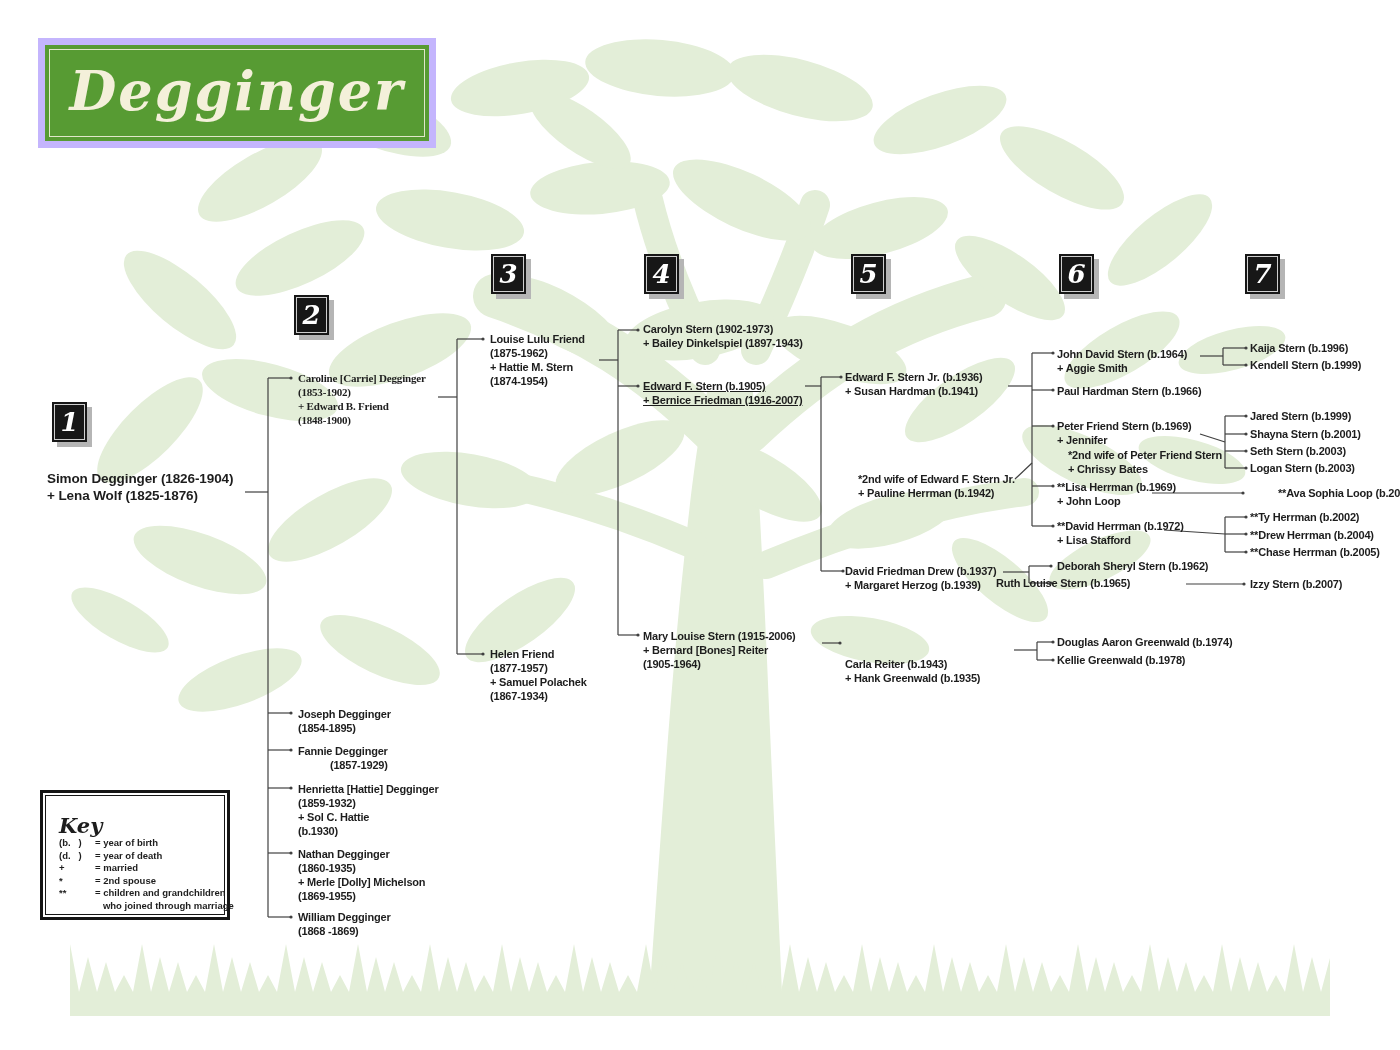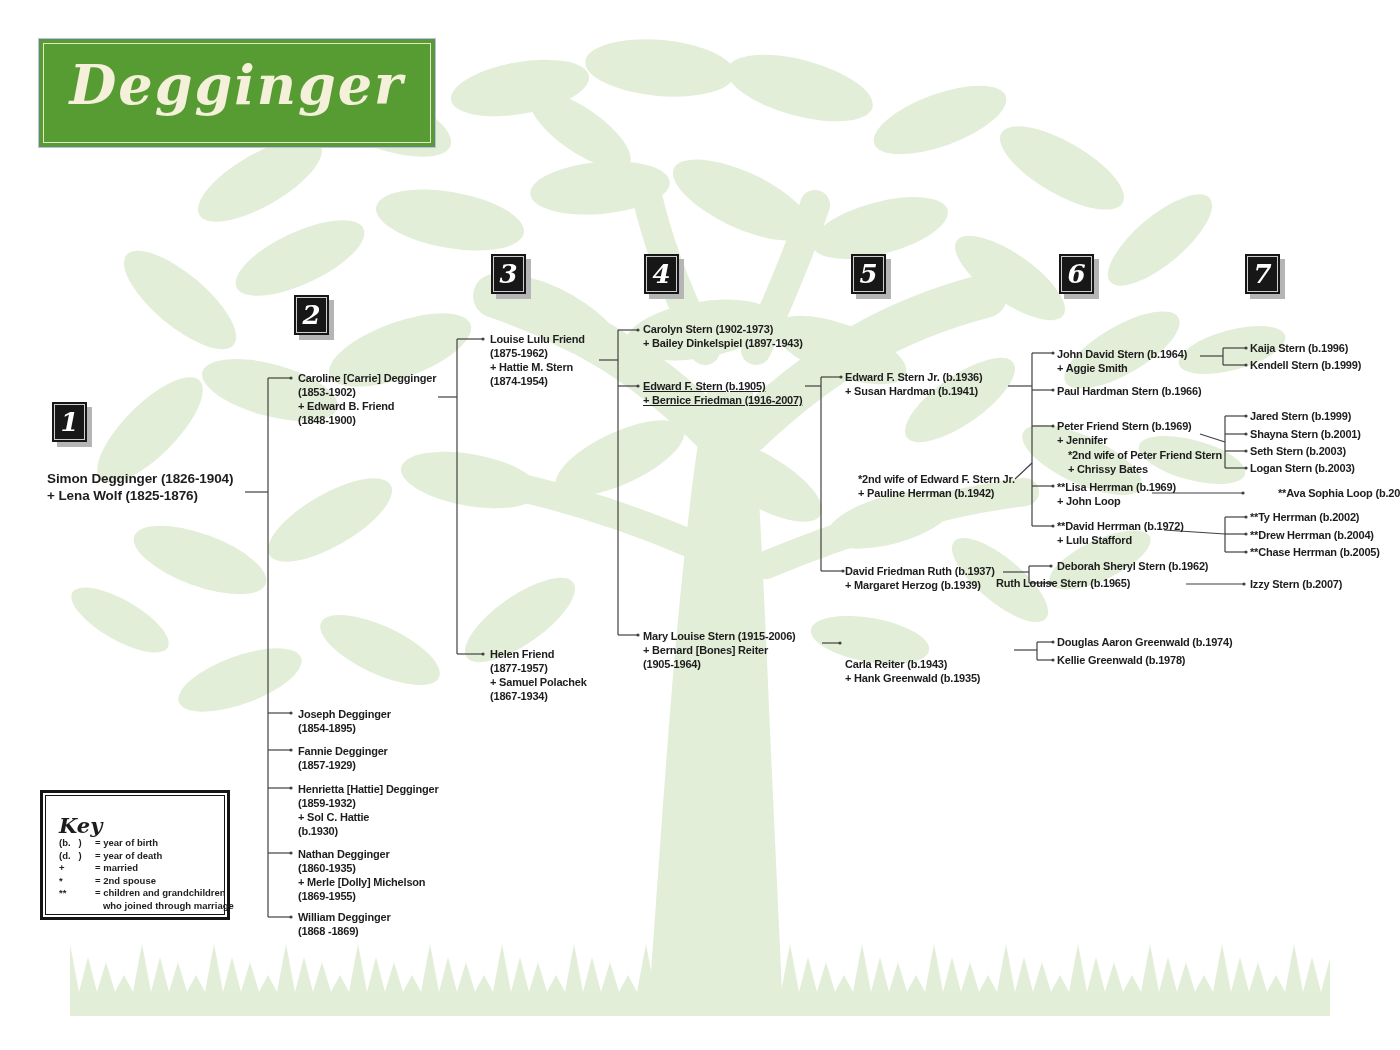--- a/index.html
+++ b/index.html
@@ -4,21 +4,21 @@
 <style>
   html,body{margin:0;padding:0;background:#ffffff;}
   #canvas{position:relative;width:1400px;height:1050px;overflow:hidden;background:#ffffff;
           font-family:"Liberation Sans",sans-serif;}
   svg.layer{position:absolute;left:0;top:0;width:1400px;height:1050px;}
   #tree-bg{z-index:0;}
   #connectors{z-index:2;}
 
   
   .title-box{position:absolute;left:38px;top:38px;width:398px;height:110px;z-index:5;
-             background:#579b33;border:1px solid #c4b5fd;box-sizing:border-box;}
+             background:#579b33;border:7px solid #c4b5fd;box-sizing:border-box;}
   .title-box::after{content:"";position:absolute;inset:4px;border:1px solid rgba(248,246,228,.85);pointer-events:none;}
   .title-text{position:absolute;left:0;right:0;top:14px;text-align:center;
               font-family:"DejaVu Serif",serif;font-style:italic;font-weight:bold;
               font-size:54px;color:#f4f0da;letter-spacing:2px;}
 
   
   .badge{position:absolute;width:35px;height:40px;background:#171717;z-index:4;
          box-shadow:5px 5px 0 0 #b5b5b5, inset 0 0 0 2px #171717, inset 0 0 0 3px #cfcfcf;
          display:flex;align-items:center;justify-content:center;}
   .badge span{font-family:"DejaVu Serif",serif;font-style:italic;font-weight:bold;
@@ -212,31 +212,31 @@
       </div>
       <div class="badge" style="left: 1245px; top: 254px;">
         <span>7</span>
       </div>
     </div>
   <div id="people">
       <div class="person big" style="left: 47px; top: 470px;">
         <div>Simon Degginger (1826-1904)</div>
         <div>+ Lena Wolf (1825-1876)</div>
       </div>
-      <div class="person" style="left: 298px; top: 371px;">
+      <div class="person" style="left: 298px; top: 371px; font-family: Liberation Serif, serif;">
         <div>Caroline [Carrie] Degginger</div>
         <div>(1853-1902)</div>
         <div>+ Edward B. Friend</div>
         <div>(1848-1900)</div>
       </div>
       <div class="person" style="left: 298px; top: 707px;">
         <div>Joseph Degginger</div>
         <div>(1854-1895)</div>
       </div>
-      <div class="person" style="left: 298px; top: 744px;">
+      <div class="person" style="left: 298px; top: 744px; text-align: right;">
         <div>Fannie Degginger</div>
         <div>(1857-1929)</div>
       </div>
       <div class="person" style="left: 298px; top: 782px;">
         <div>Henrietta [Hattie] Degginger</div>
         <div>(1859-1932)</div>
         <div>+ Sol C. Hattie</div>
         <div>(b.1930)</div>
       </div>
       <div class="person" style="left: 298px; top: 847px;">
@@ -276,21 +276,21 @@
       </div>
       <div class="person" style="left: 845px; top: 370px;">
         <div>Edward F. Stern Jr. (b.1936)</div>
         <div>+ Susan Hardman (b.1941)</div>
       </div>
       <div class="person" style="left: 858px; top: 472px;">
         <div>*2nd wife of Edward F. Stern Jr.</div>
         <div>+ Pauline Herrman (b.1942)</div>
       </div>
       <div class="person" style="left: 845px; top: 564px;">
-        <div>David Friedman Ruth (b.1937)</div>
+        <div>David Friedman Drew (b.1937)</div>
         <div>+ Margaret Herzog (b.1939)</div>
       </div>
       <div class="person" style="left: 845px; top: 657px;">
         <div>Carla Reiter (b.1943)</div>
         <div>+ Hank Greenwald (b.1935)</div>
       </div>
       <div class="person" style="left: 1057px; top: 347px;">
         <div>John David Stern (b.1964)</div>
         <div>+ Aggie Smith</div>
       </div>
@@ -304,21 +304,21 @@
       <div class="person" style="left: 1068px; top: 448px;">
         <div>*2nd wife of Peter Friend Stern</div>
         <div>+ Chrissy Bates</div>
       </div>
       <div class="person" style="left: 1057px; top: 480px;">
         <div>**Lisa Herrman (b.1969)</div>
         <div>+ John Loop</div>
       </div>
       <div class="person" style="left: 1057px; top: 519px;">
         <div>**David Herrman (b.1972)</div>
-        <div>+ Lulu Stafford</div>
+        <div>+ Lisa Stafford</div>
       </div>
       <div class="person" style="left: 1057px; top: 559px;">
         <div>Deborah Sheryl Stern (b.1962)</div>
       </div>
       <div class="person" style="left: 996px; top: 576px;">
         <div>Ruth Louise Stern (b.1965)</div>
       </div>
       <div class="person" style="left: 1057px; top: 635px;">
         <div>Douglas Aaron Greenwald (b.1974)</div>
       </div>

